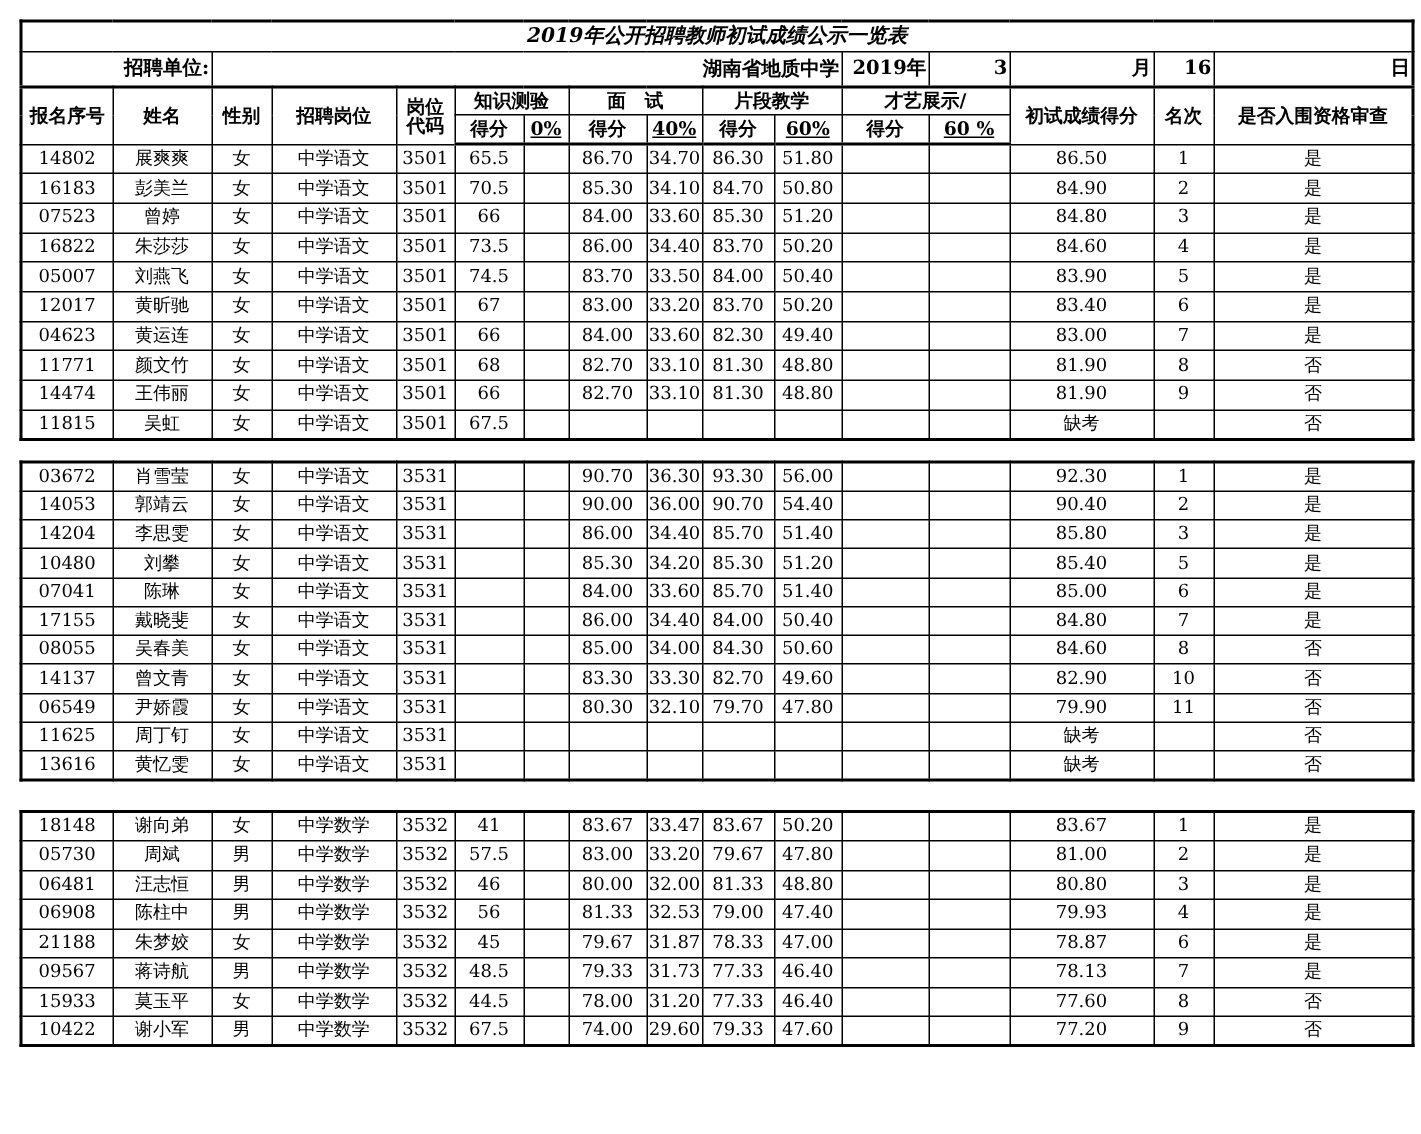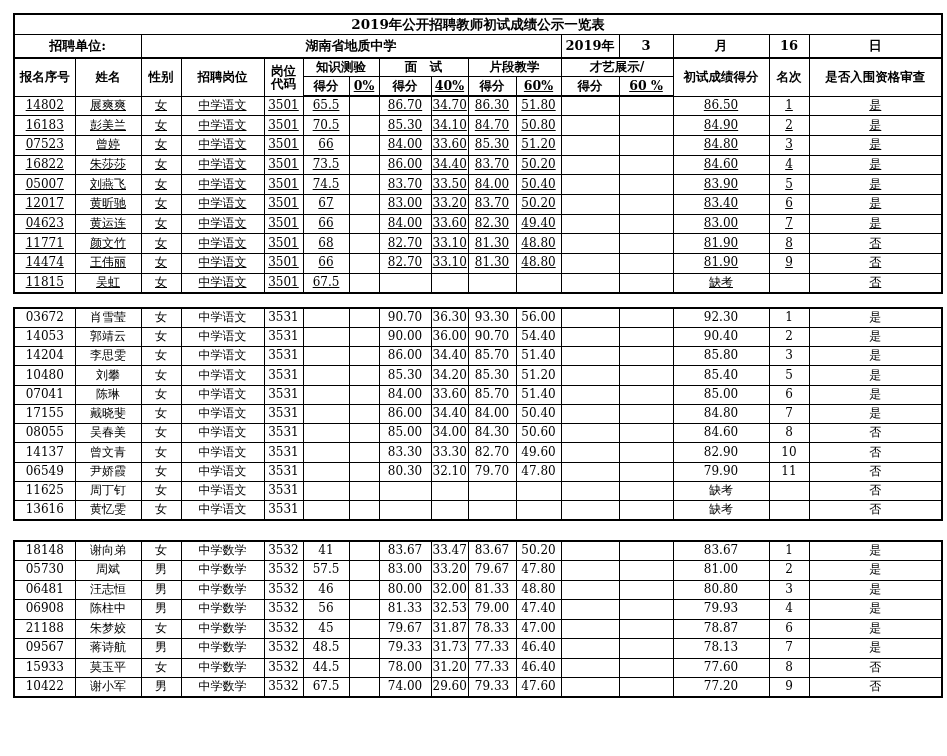--- a/index.html
+++ b/index.html
@@ -25,36 +25,38 @@
     padding: 0 1px;
     overflow: hidden;
     white-space: nowrap;
     line-height: 1.15;
   }
   tr.title-row td {
     font-size: 13.5px;
     font-weight: bold;
     height: 19px;
     border-bottom: 1px solid #000;
+    font-style: italic;
   }
   tr.unit-row td {
     font-size: 13px;
     font-weight: bold;
     height: 22px;
     border-bottom: 2px solid #000;
+    text-align: right;
   }
   tr.head1 td, tr.head2 td {
     font-size: 12.5px;
     font-weight: bold;
   }
   tr.head1 td { height: 17px; }
   tr.head2 td { height: 18px; border-bottom: 2px solid #000; }
   td.left { text-align: left; padding-left: 4px; font-family: Liberation Serif, serif; }
   .u { text-decoration: underline; }
-  #block1 tr { height: 19.7px; text-decoration: underline; }
+  #block1 tr { height: 19.7px; }
   #table2 tbody tr { height: 19.3px; }
   #table3 tbody tr { height: 19.5px; }
   .gap1 { height: 13px; }
   .gap2 { height: 19px; }
   .pcode div { line-height: 1.1; }
 </style>
 </head>
 <body>
 
 <div class="page">

